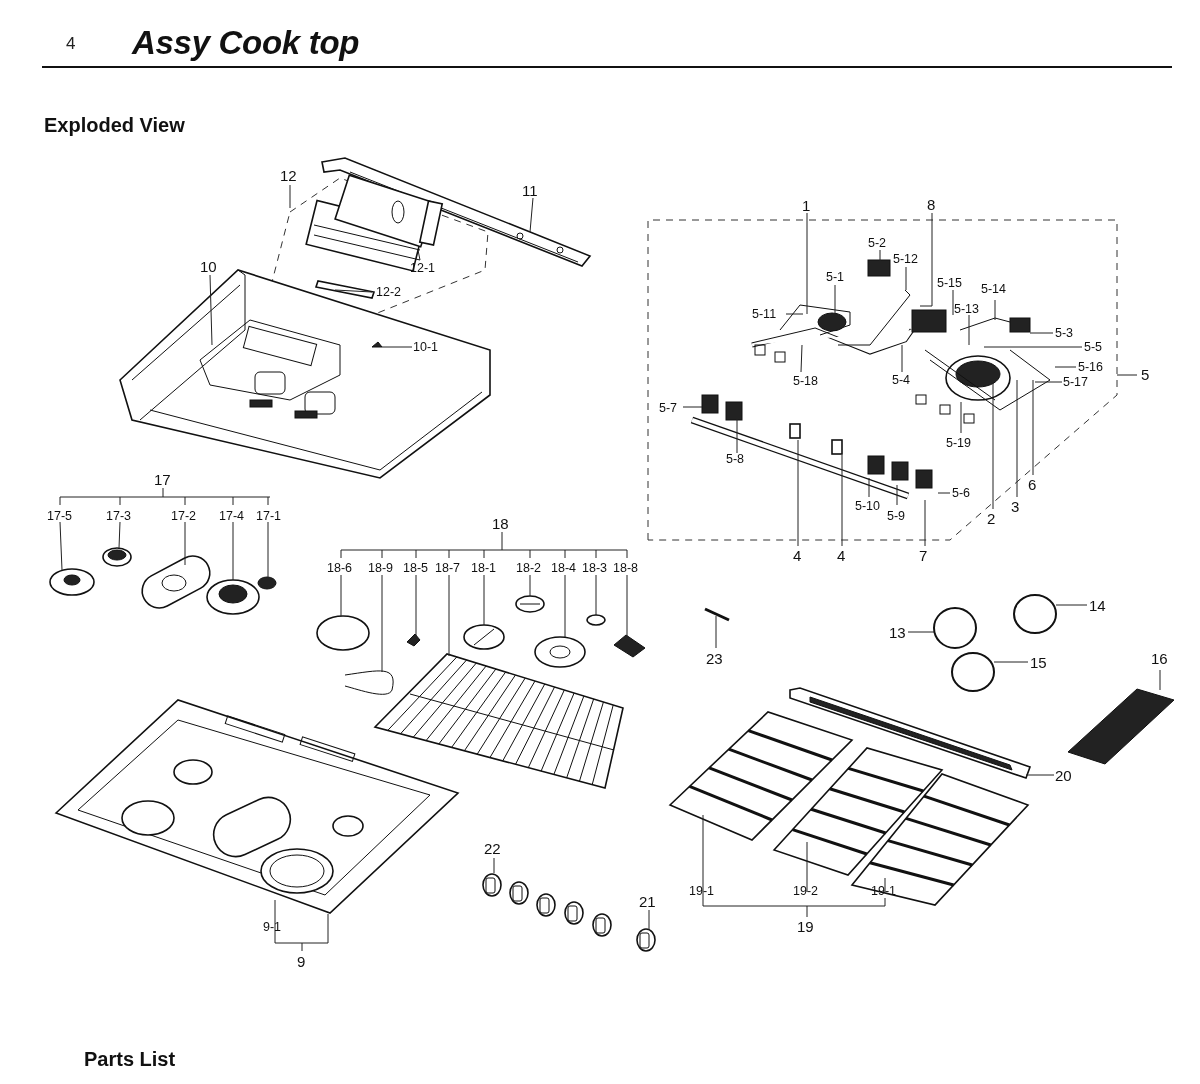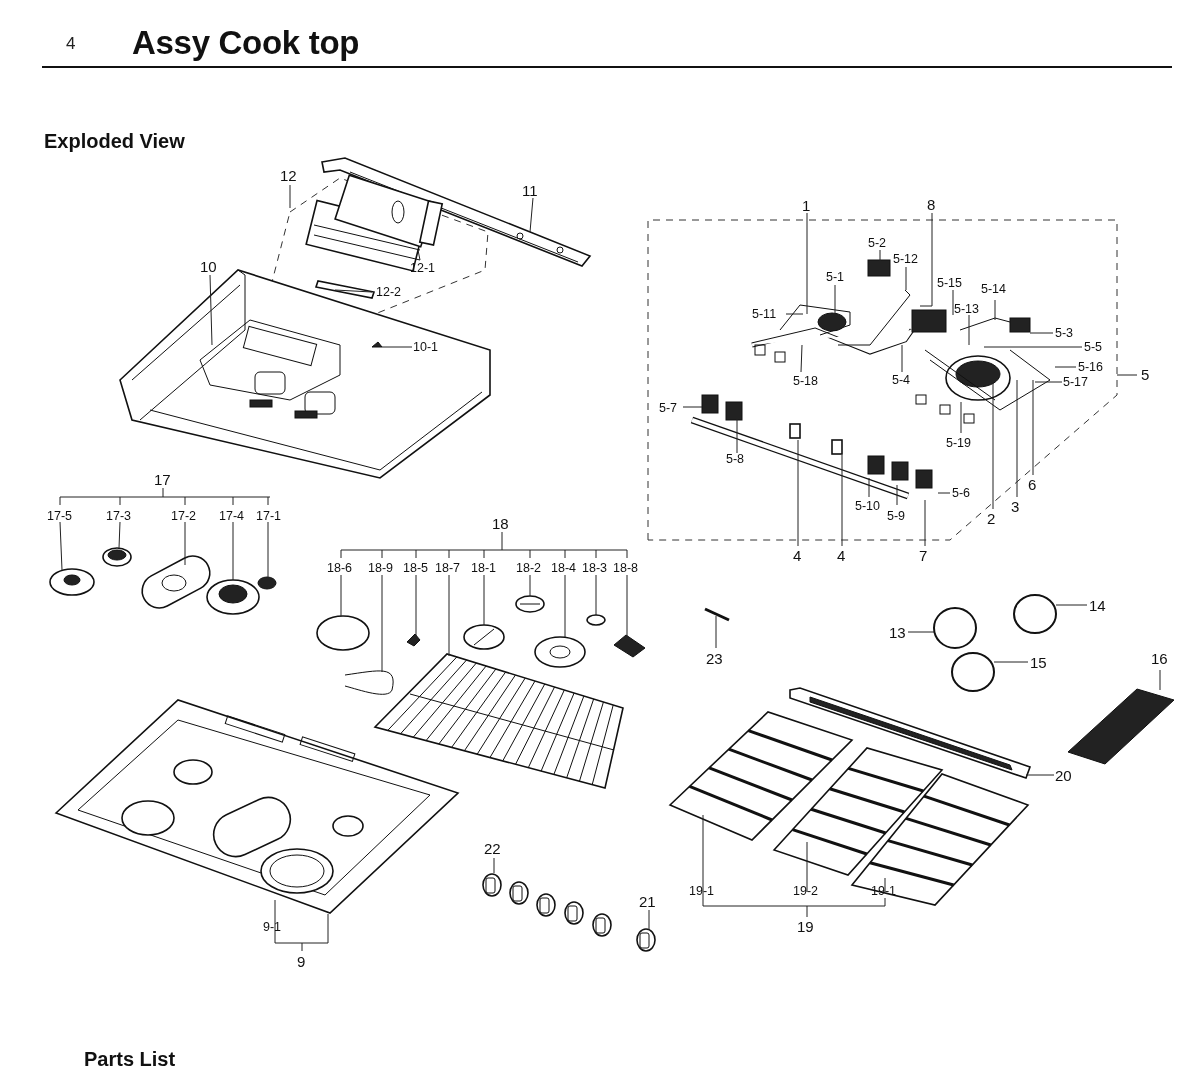--- a/index.html
+++ b/index.html
@@ -1,37 +1,37 @@
 <!DOCTYPE html>
 <html><head>
 <meta charset="utf-8">
 <style>
   html, body { margin:0; padding:0; background:#ffffff; }
   body { width:1200px; height:1084px; position:relative; overflow:hidden;
          font-family:"Liberation Sans", sans-serif; color:#111; }
   .page-num { position:absolute; left:66px; top:34px; font-size:17px; color:#222; }
-  .page-title { position:absolute; left:132px; top:24px; font-size:33px; font-weight:bold; letter-spacing:-0.3px; }
+  .page-title { position:absolute; left:132px; top:24px; font-size:33px; font-weight:bold; letter-spacing:-0.3px;font-style:italic; }
   .title-rule { position:absolute; left:42px; top:66px; width:1130px; height:0; border-top:2px solid #111; }
   .section-title { position:absolute; font-size:20px; font-weight:bold; }
   #diagram { position:absolute; left:0; top:0; }
   .lbl { font-family:"Liberation Sans", sans-serif; font-size:12.5px; fill:#111; }
   .lbl-big { font-size:15px; }
   .lead { stroke:#222; stroke-width:1; fill:none; }
   .dash { stroke:#333; stroke-width:1; fill:none; stroke-dasharray:7 6; }
   .part { stroke:#111; stroke-width:1.6; fill:#fff; }
   .part-thin { stroke:#111; stroke-width:1; fill:none; }
   .dark { fill:#222; stroke:#111; stroke-width:1; }
 </style>
 </head>
 <body>
 
 <div class="page-num">4</div>
 <div class="page-title">Assy Cook top</div>
 <div class="title-rule"></div>
-<div class="section-title" style="left:44px; top:130px;">Exploded View</div>
+<div class="section-title" style="left:44px; top:114px;">Exploded View</div>
 <div class="section-title" style="left:44px; top:1048px;margin-left:40px;">Parts List</div>
 
 <svg id="diagram" width="1200" height="1084" viewBox="0 0 1200 1084">
 
   <g>
     <polygon class="part" points="322,162 345,158 590,256 582,266 340,170 324,172"></polygon>
     <line class="part-thin" x1="350" y1="172" x2="578" y2="262"></line>
     <circle class="part-thin" cx="520" cy="236" r="3"></circle>
       <circle class="part-thin" cx="560" cy="250" r="3"></circle>
   </g>

